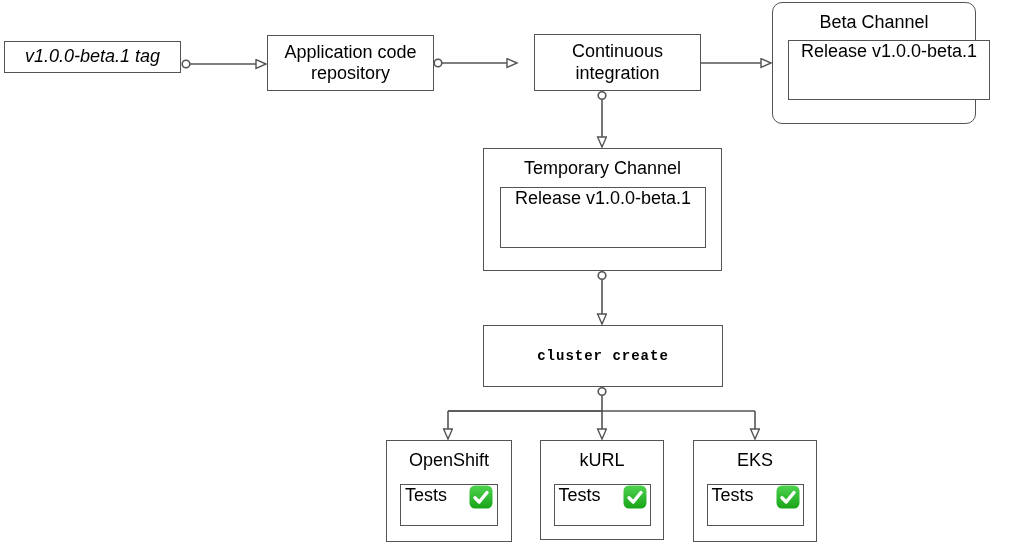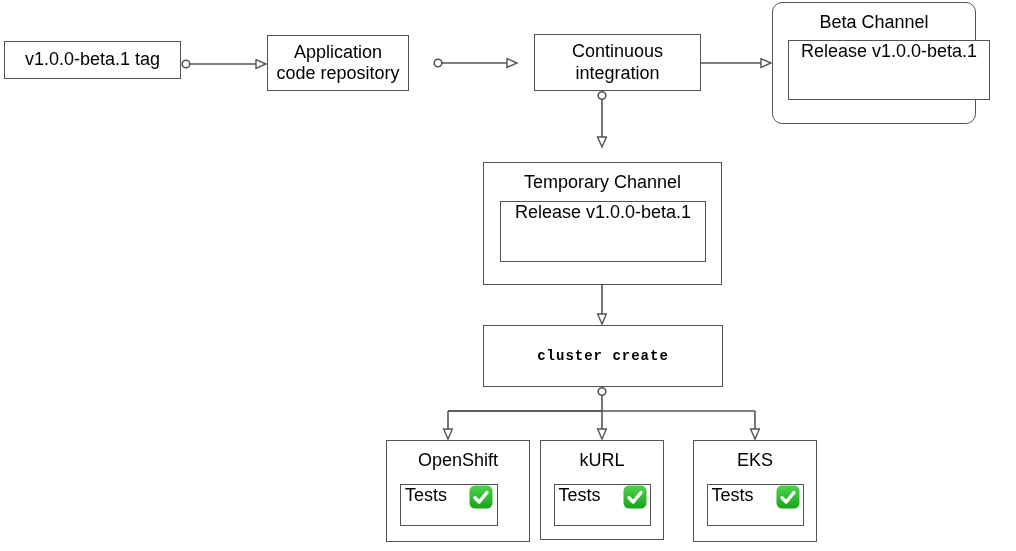--- a/index.html
+++ b/index.html
@@ -97,51 +97,51 @@
 
       <polyline points="602,396 602,411 448,411 448,411"></polyline>
       <line x1="448" y1="411" x2="755" y2="411"></line>
       <line x1="448" y1="411" x2="448" y2="439" marker-end="url(#arrowOpen)"></line>
       <line x1="602" y1="411" x2="602" y2="439" marker-end="url(#arrowOpen)"></line>
       <line x1="755" y1="411" x2="755" y2="439" marker-end="url(#arrowOpen)"></line>
       <circle cx="602" cy="391.5" r="3.8" fill="#ffffff"></circle>
     </g>
   </svg>
 
-  <div class="node center" style="left:4px; top:41px; width:177px; height:38px;">
+  <div class="node center" style="left:4px; top:41px; width:177px; height:32px;font-style:italic;">
     <span class="label">v1.0.0-beta.1 tag</span>
   </div>
 
-  <div class="node center" style="left:267px; top:35px; width:142px; height:56px;justify-content:center;">
+  <div class="node center" style="left:267px; top:35px; width:167px; height:56px;justify-content:center;">
     <span class="label">Application code repository</span>
   </div>
 
   <div class="node center" style="left:518px; top:34px; width:167px; height:57px;margin-left:16px;">
     <span class="label">Continuous integration</span>
   </div>
 
   <div class="node container-node" style="left:772px; top:2px; width:204px; height:122px;border-radius:10px;">
     <span class="container-title">Beta Channel</span>
     <div class="inner-node" style="left:15px; top:37px; width:202px; height:60px;">
       <span>Release v1.0.0-beta.1</span>
     </div>
   </div>
 
-  <div class="node container-node" style="left:483px; top:162px; width:239px; height:123px;">
+  <div class="node container-node" style="left:483px; top:148px; width:239px; height:123px;">
     <span class="container-title">Temporary Channel</span>
     <div class="inner-node" style="left:16px; top:38px; width:206px; height:61px;">
       <span>Release v1.0.0-beta.1</span>
     </div>
   </div>
 
   <div class="node center" style="left:483px; top:325px; width:240px; height:62px;">
     <span class="label mono">cluster create</span>
   </div>
 
-  <div class="node container-node" style="left:386px; top:440px; width:144px; height:102px;">
+  <div class="node container-node" style="left:386px; top:440px; width:126px; height:102px;">
     <span class="container-title">OpenShift</span>
     <div class="inner-node tests-box" style="left:13px; top:43px; width:98px; height:42px;">
       <span>Tests</span>
       <svg class="check-icon" viewBox="0 0 24 24">
         <rect x="0.5" y="0.5" width="23" height="23" rx="5.5" fill="url(#checkGrad)"></rect>
         <path d="M6 12.8 L10.2 17 L18 7.5" fill="none" stroke="#ffffff" stroke-width="3.4" stroke-linecap="round" stroke-linejoin="round"></path>
       </svg>
     </div>
   </div>
 

